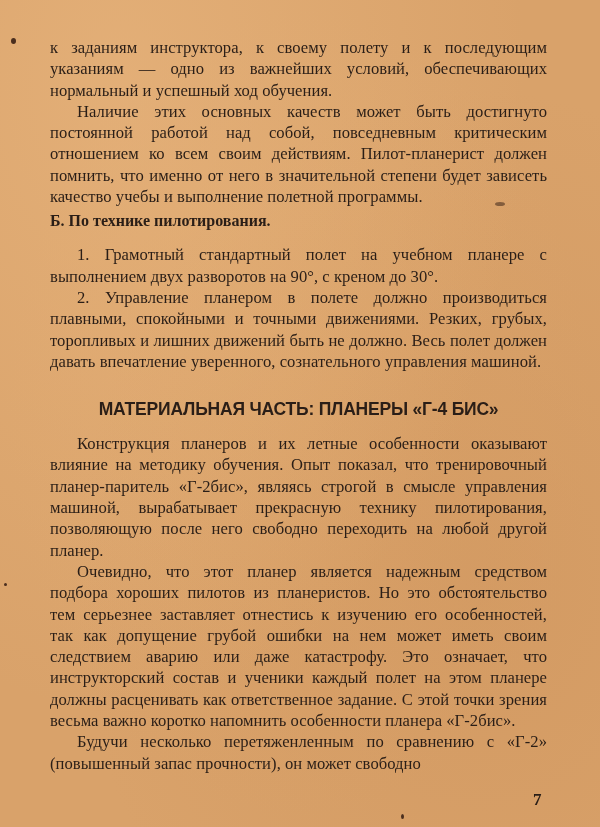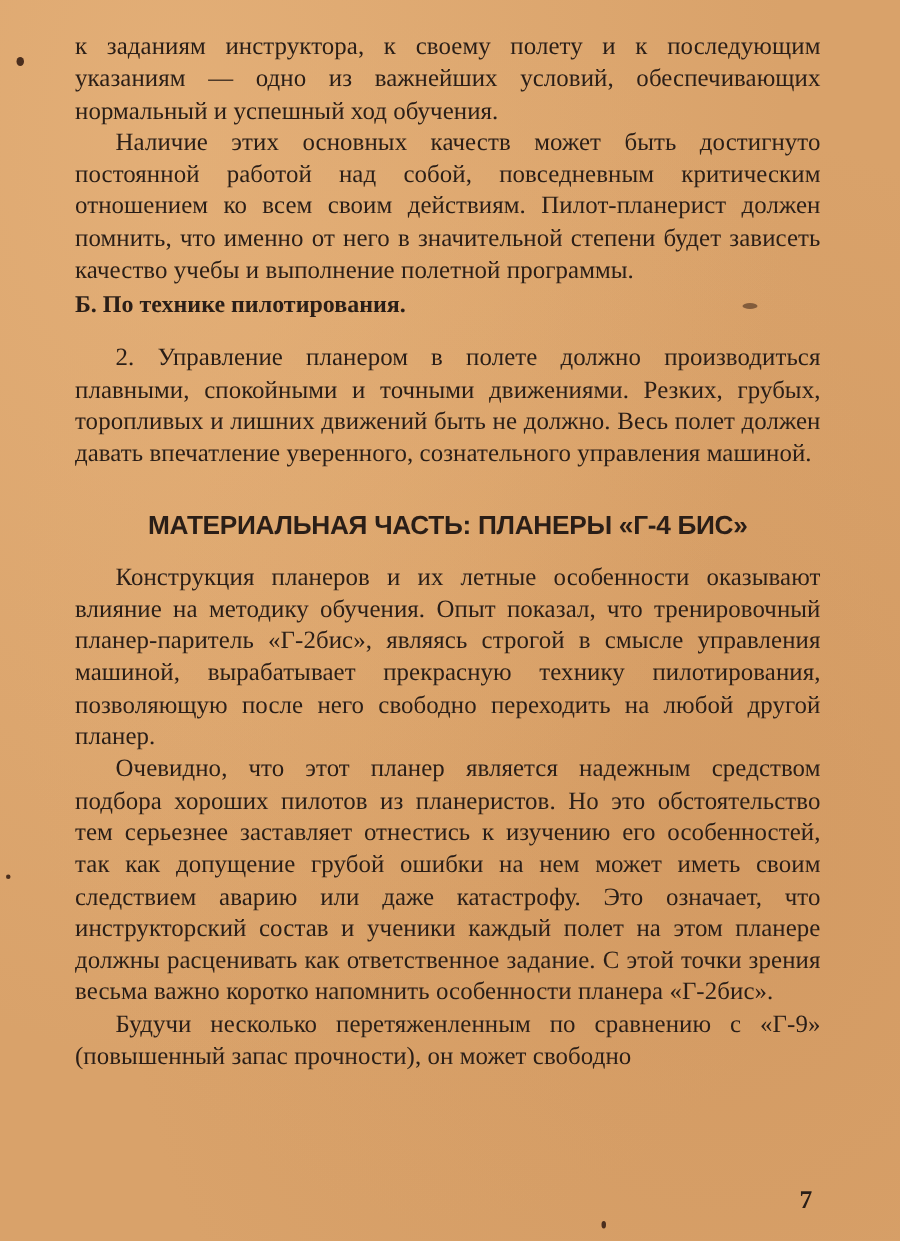--- a/index.html
+++ b/index.html
@@ -15,21 +15,21 @@
         radial-gradient(ellipse at 20% 10%, rgba(235,185,130,0.55), rgba(235,185,130,0) 60%),
         radial-gradient(ellipse at 80% 70%, rgba(200,140,85,0.35), rgba(200,140,85,0) 60%),
         radial-gradient(ellipse at 50% 50%, rgba(225,170,110,0.4), rgba(225,170,110,0) 70%);
       position: relative;
       font-family: "Liberation Serif", "DejaVu Serif", serif;
       color: #2a1e17;
     }
     .page {
       position: absolute;
       left: 50px;
-      top: 20px;
+      top: 37px;
       width: 497px;
     }
     .para {
       font-size: 16.6px;
       line-height: 21.3px;
       text-align: justify;
       margin: 0;
       text-indent: 27px;
       letter-spacing: 0.05px;
     }
@@ -69,29 +69,30 @@
 </head>
 <body>
 
 <div class="page">
   <p class="para no-indent">к заданиям инструктора, к своему полету и к последующим указаниям — одно из важнейших условий, обеспечивающих нормальный и успешный ход обучения.</p>
   <p class="para">Наличие этих основных качеств может быть достигнуто постоянной работой над собой, повседневным критическим отношением ко всем своим действиям. Пилот-планерист должен помнить, что именно от него в значительной степени будет зависеть качество учебы и выполнение полетной программы.</p>
 
   <h3 class="sec-heading">Б. По технике пилотирования.</h3>
   <div class="gap-small"></div>
 
+  <p class="para">1. Грамотный стандартный полет на учебном планере с выполнением двух разворотов на 90°, с креном до 30°.</p>
   <p class="para">2. Управление планером в полете должно производиться плавными, спокойными и точными движениями. Резких, грубых, торопливых и лишних движений быть не должно. Весь полет должен давать впечатление уверенного, сознательного управления машиной.</p>
 
   <h2 class="chapter-heading">
     <span>МАТЕРИАЛЬНАЯ ЧАСТЬ: ПЛАНЕРЫ «Г-4 БИС»</span><br>
   </h2>
 
   <p class="para">Конструкция планеров и их летные особенности оказывают влияние на методику обучения. Опыт показал, что тренировочный планер-паритель «Г-2бис», являясь строгой в смысле управления машиной, вырабатывает прекрасную технику пилотирования, позволяющую после него свободно переходить на любой другой планер.</p>
   <p class="para">Очевидно, что этот планер является надежным средством подбора хороших пилотов из планеристов. Но это обстоятельство тем серьезнее заставляет отнестись к изучению его особенностей, так как допущение грубой ошибки на нем может иметь своим следствием аварию или даже катастрофу. Это означает, что инструкторский состав и ученики каждый полет на этом планере должны расценивать как ответственное задание. С этой точки зрения весьма важно коротко напомнить особенности планера «Г-2бис».</p>
-  <p class="para">Будучи несколько перетяженленным по сравнению с «Г-9» (повышенный запас прочности), он может свободно</p>
+  <p class="para">Будучи несколько перетяженленным по сравнению с «Г-2» (повышенный запас прочности), он может свободно</p>
 </div>
 
 <div class="page-number">7</div>
 
 <div class="speck" style="left:11px;top:38px;width:5px;height:6px;"></div>
 <div class="speck" style="left:4px;top:583px;width:3px;height:3px;"></div>
 <div class="speck" style="left:401px;top:814px;width:3px;height:5px;"></div>
 <div class="speck" style="left:495px;top:202px;width:10px;height:4px;opacity:0.6;"></div>
 
 </body></html>

